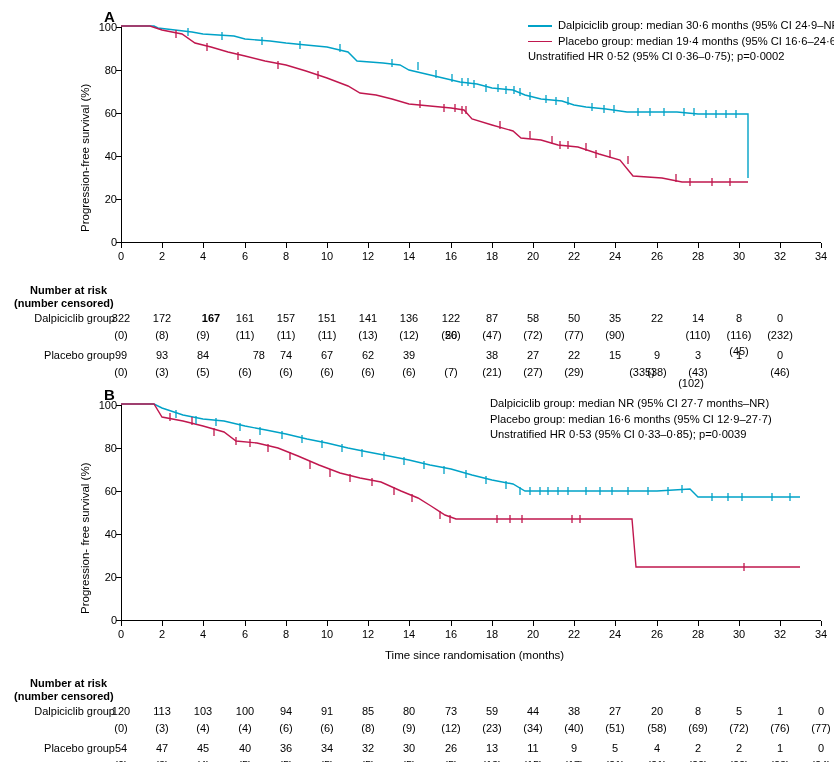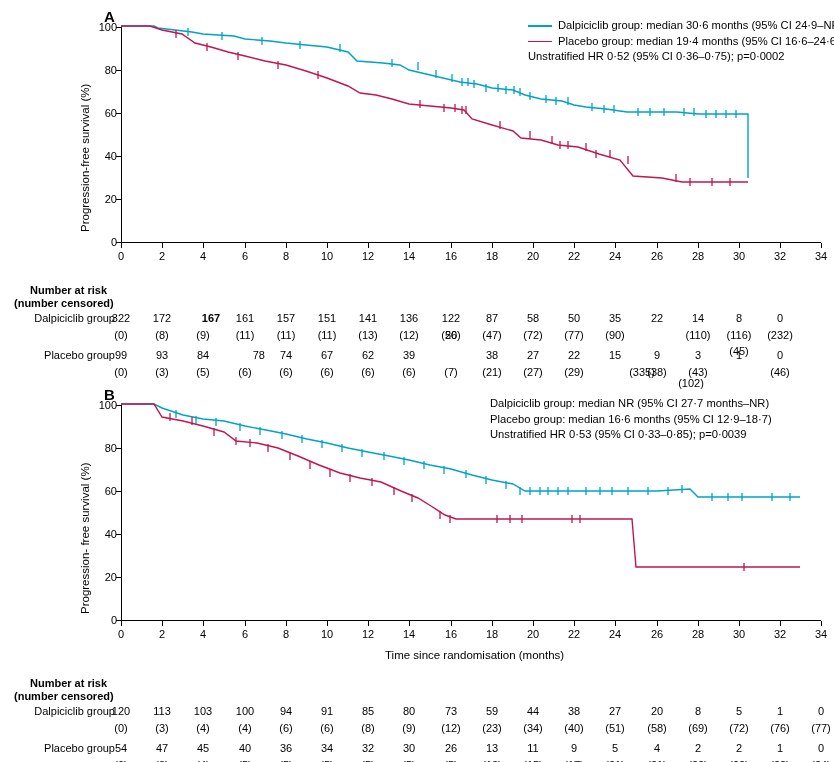--- a/index.html
+++ b/index.html
@@ -460,21 +460,21 @@
         <line x1="744" y1="185" x2="744" y2="193"></line>
       </g>
     </g>
   </svg>
 
   <div class="legend" style="left:490px;top:18px;">
     <div class="row">
       <span class="txt noswatch">Dalpiciclib group: median NR (95% CI 27·7 months–NR)</span>
     </div>
     <div class="row">
-      <span class="txt noswatch">Placebo group: median 16·6 months (95% CI 12·9–18·7)</span>
+      <span class="txt noswatch">Placebo group: median 16·6 months (95% CI 12·9–27·7)</span>
     </div>
     <div class="row">
       <span class="txt noswatch">Unstratified HR 0·53 (95% CI 0·33–0·85); p=0·0039</span>
     </div>
   </div>
 
   <div class="risk" style="left:0;top:0;">
     <div class="risk-title" style="position:absolute;left:30px;top:299px;">Number at risk</div>
     <div class="risk-title" style="position:absolute;left:14px;top:312px;">(number censored)</div>
 

